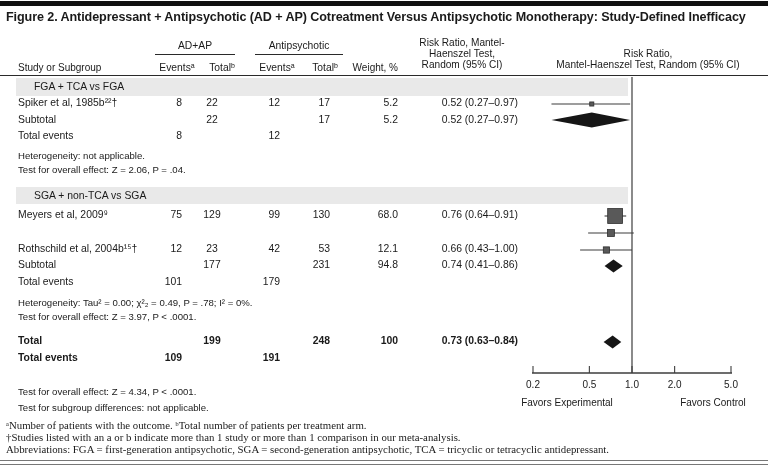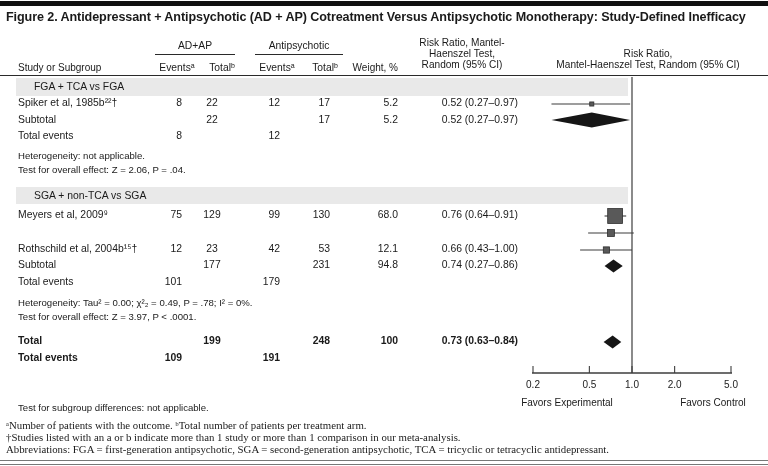--- a/index.html
+++ b/index.html
@@ -109,21 +109,21 @@
     <span class="c t2">53</span>
     <span class="c w">12.1</span>
     <span class="c rr">0.66 (0.43–1.00)</span>
   </div>
 
   <div class="row" style="top:259px">
     <span class="c study">Subtotal</span>
     <span class="c t1">177</span>
     <span class="c t2">231</span>
     <span class="c w">94.8</span>
-    <span class="c rr">0.74 (0.27–0.86)</span>
+    <span class="c rr">0.74 (0.41–0.86)</span>
   </div>
 
   <div class="row" style="top:276px">
     <span class="c study">Total events</span>
     <span class="c e1">101</span>
     <span class="c e2">179</span>
   </div>
 
   <span class="stat" style="top:297px">Heterogeneity: Tau² = 0.00; χ²₂ = 0.49, P = .78; I² = 0%.</span>
   <span class="stat" style="top:311px">Test for overall effect: Z = 3.97, P &lt; .0001.</span>
@@ -135,20 +135,21 @@
     <span class="c w">100</span>
     <span class="c rr">0.73 (0.63–0.84)</span>
   </div>
 
   <div class="row bold" style="top:352px">
     <span class="c study">Total events</span>
     <span class="c e1">109</span>
     <span class="c e2">191</span>
   </div>
 
+  <span class="stat" style="top:386px">Test for overall effect: Z = 4.34, P &lt; .0001.</span>
   <span class="stat" style="top:402px">Test for subgroup differences: not applicable.</span>
 
   <span class="fn" style="top:419px">ᵃNumber of patients with the outcome.  ᵇTotal number of patients per treatment arm.</span>
   <span class="fn" style="top:431px">†Studies listed with an a or b indicate more than 1 study or more than 1 comparison in our meta-analysis.</span>
   <span class="fn" style="top:443px">Abbreviations: FGA = first-generation antipsychotic, SGA = second-generation antipsychotic, TCA = tricyclic or tetracyclic antidepressant.</span>
 
   <svg id="plot" class="plot" width="768" height="466">
       <line x1="632" y1="77" x2="632" y2="373" stroke="#3d3d3d" stroke-width="1.2"></line>
       <line x1="532" y1="373" x2="732" y2="373" stroke="#3d3d3d" stroke-width="1.3"></line>
       <line x1="533" y1="366" x2="533" y2="373" stroke="#3d3d3d" stroke-width="1.1"></line>

